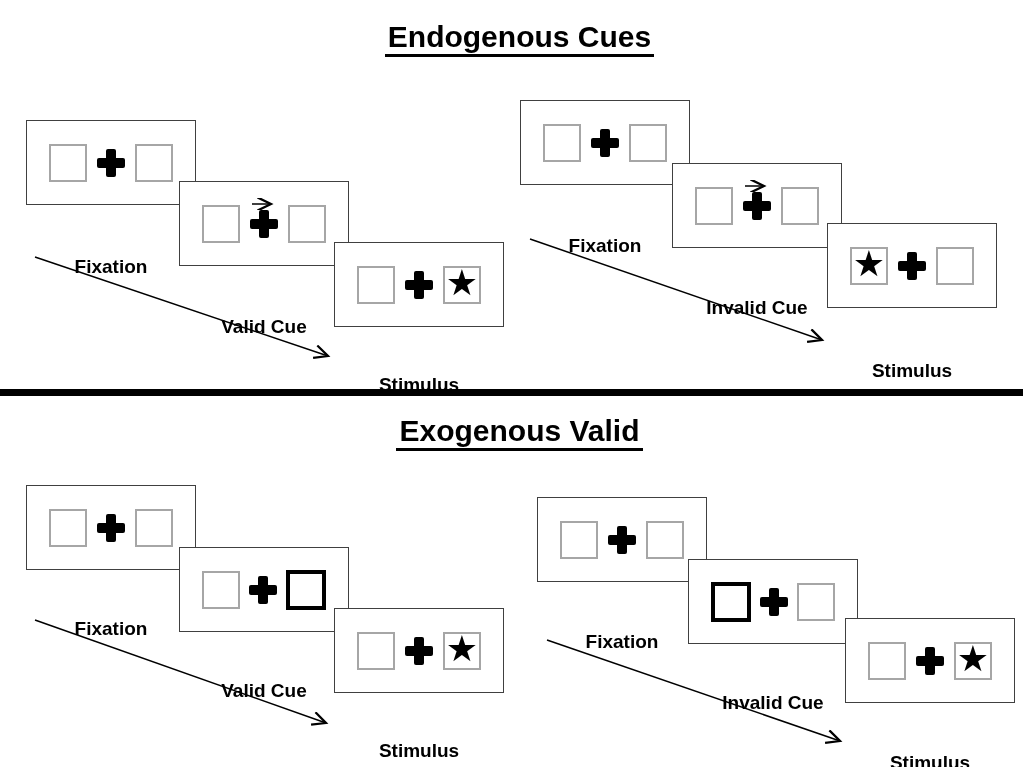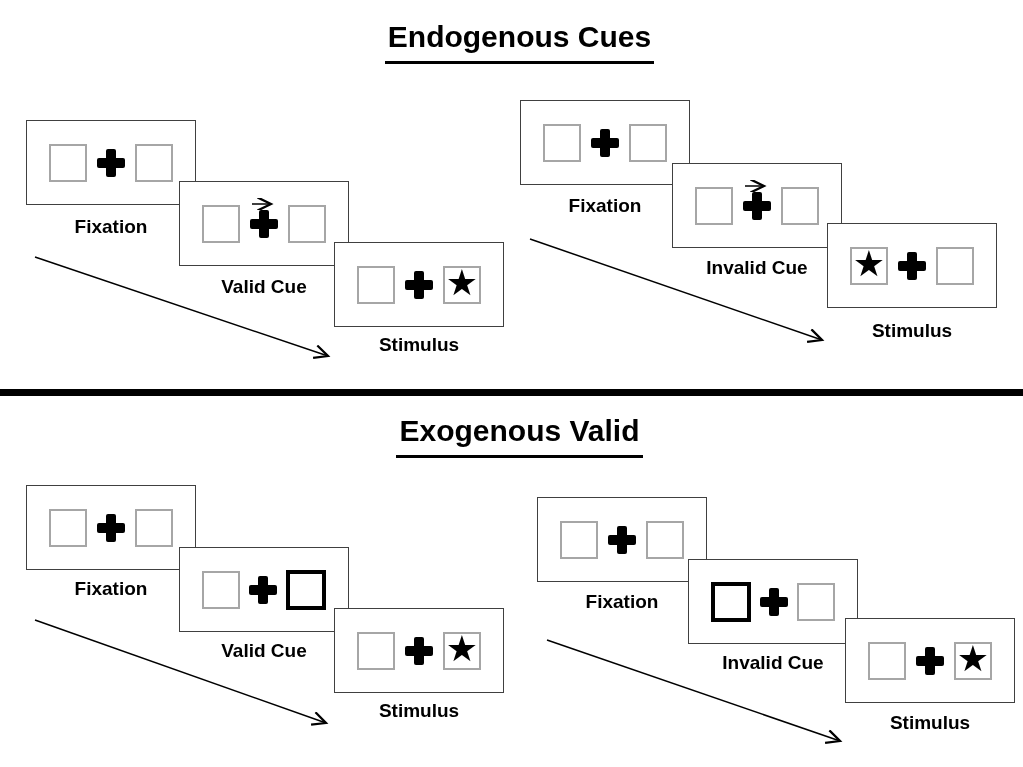--- a/index.html
+++ b/index.html
@@ -4,41 +4,41 @@
 <style>
   html,body{margin:0;padding:0;background:#fff;}
   #stage{
     position:relative;width:1023px;height:767px;background:#fff;overflow:hidden;
     font-family:"Liberation Sans",sans-serif;color:#000;
   }
   .section-title{
     position:absolute;left:0;right:0;text-align:center;
     font-size:30px;font-weight:bold;transform:translateX(8px);
   }
-  .section-title span{border-bottom:3px solid #000;padding:0 3px 8px 3px;}
+  .section-title span{border-bottom:3px solid #000;padding:0 3px 1px 3px;}
   .divider{position:absolute;left:0;width:1023px;height:7px;background:#000;}
   .panel{
     position:absolute;width:170px;height:85px;background:#fff;
     border:1px solid #404040;box-sizing:border-box;
     display:flex;align-items:center;justify-content:space-between;
     padding:0 22px;
   }
   .box{
     width:38px;height:38px;box-sizing:border-box;background:#fff;
     border:2px solid #a6a6a6;display:flex;align-items:center;justify-content:center;
   }
   .box.thick{width:40px;height:40px;border:4px solid #000;}
   .star{font-size:36px;line-height:36px;color:#000;margin-top:-3px;}
   .plus{position:relative;width:28px;height:28px;flex:0 0 28px;}
   .plus::before{content:"";position:absolute;left:9px;top:0;width:10px;height:28px;background:#000;border-radius:2px;}
   .plus::after{content:"";position:absolute;top:9px;left:0;width:28px;height:10px;background:#000;border-radius:2px;}
   .cue-arrow{position:absolute;top:16px;left:50%;margin-left:-13px;}
   .plabel{
     position:absolute;font-size:19px;font-weight:bold;text-align:center;
-    white-space:nowrap;z-index:6;
+    white-space:nowrap;z-index:6;margin-top:40px;
   }
   .overlay{position:absolute;left:0;top:0;z-index:1;}
   .z2{z-index:2}.z3{z-index:3}.z4{z-index:4}
 </style>
 </head>
 <body>
 
 <div id="stage">
 
   <svg class="overlay" width="1023" height="767" viewBox="0 0 1023 767">

